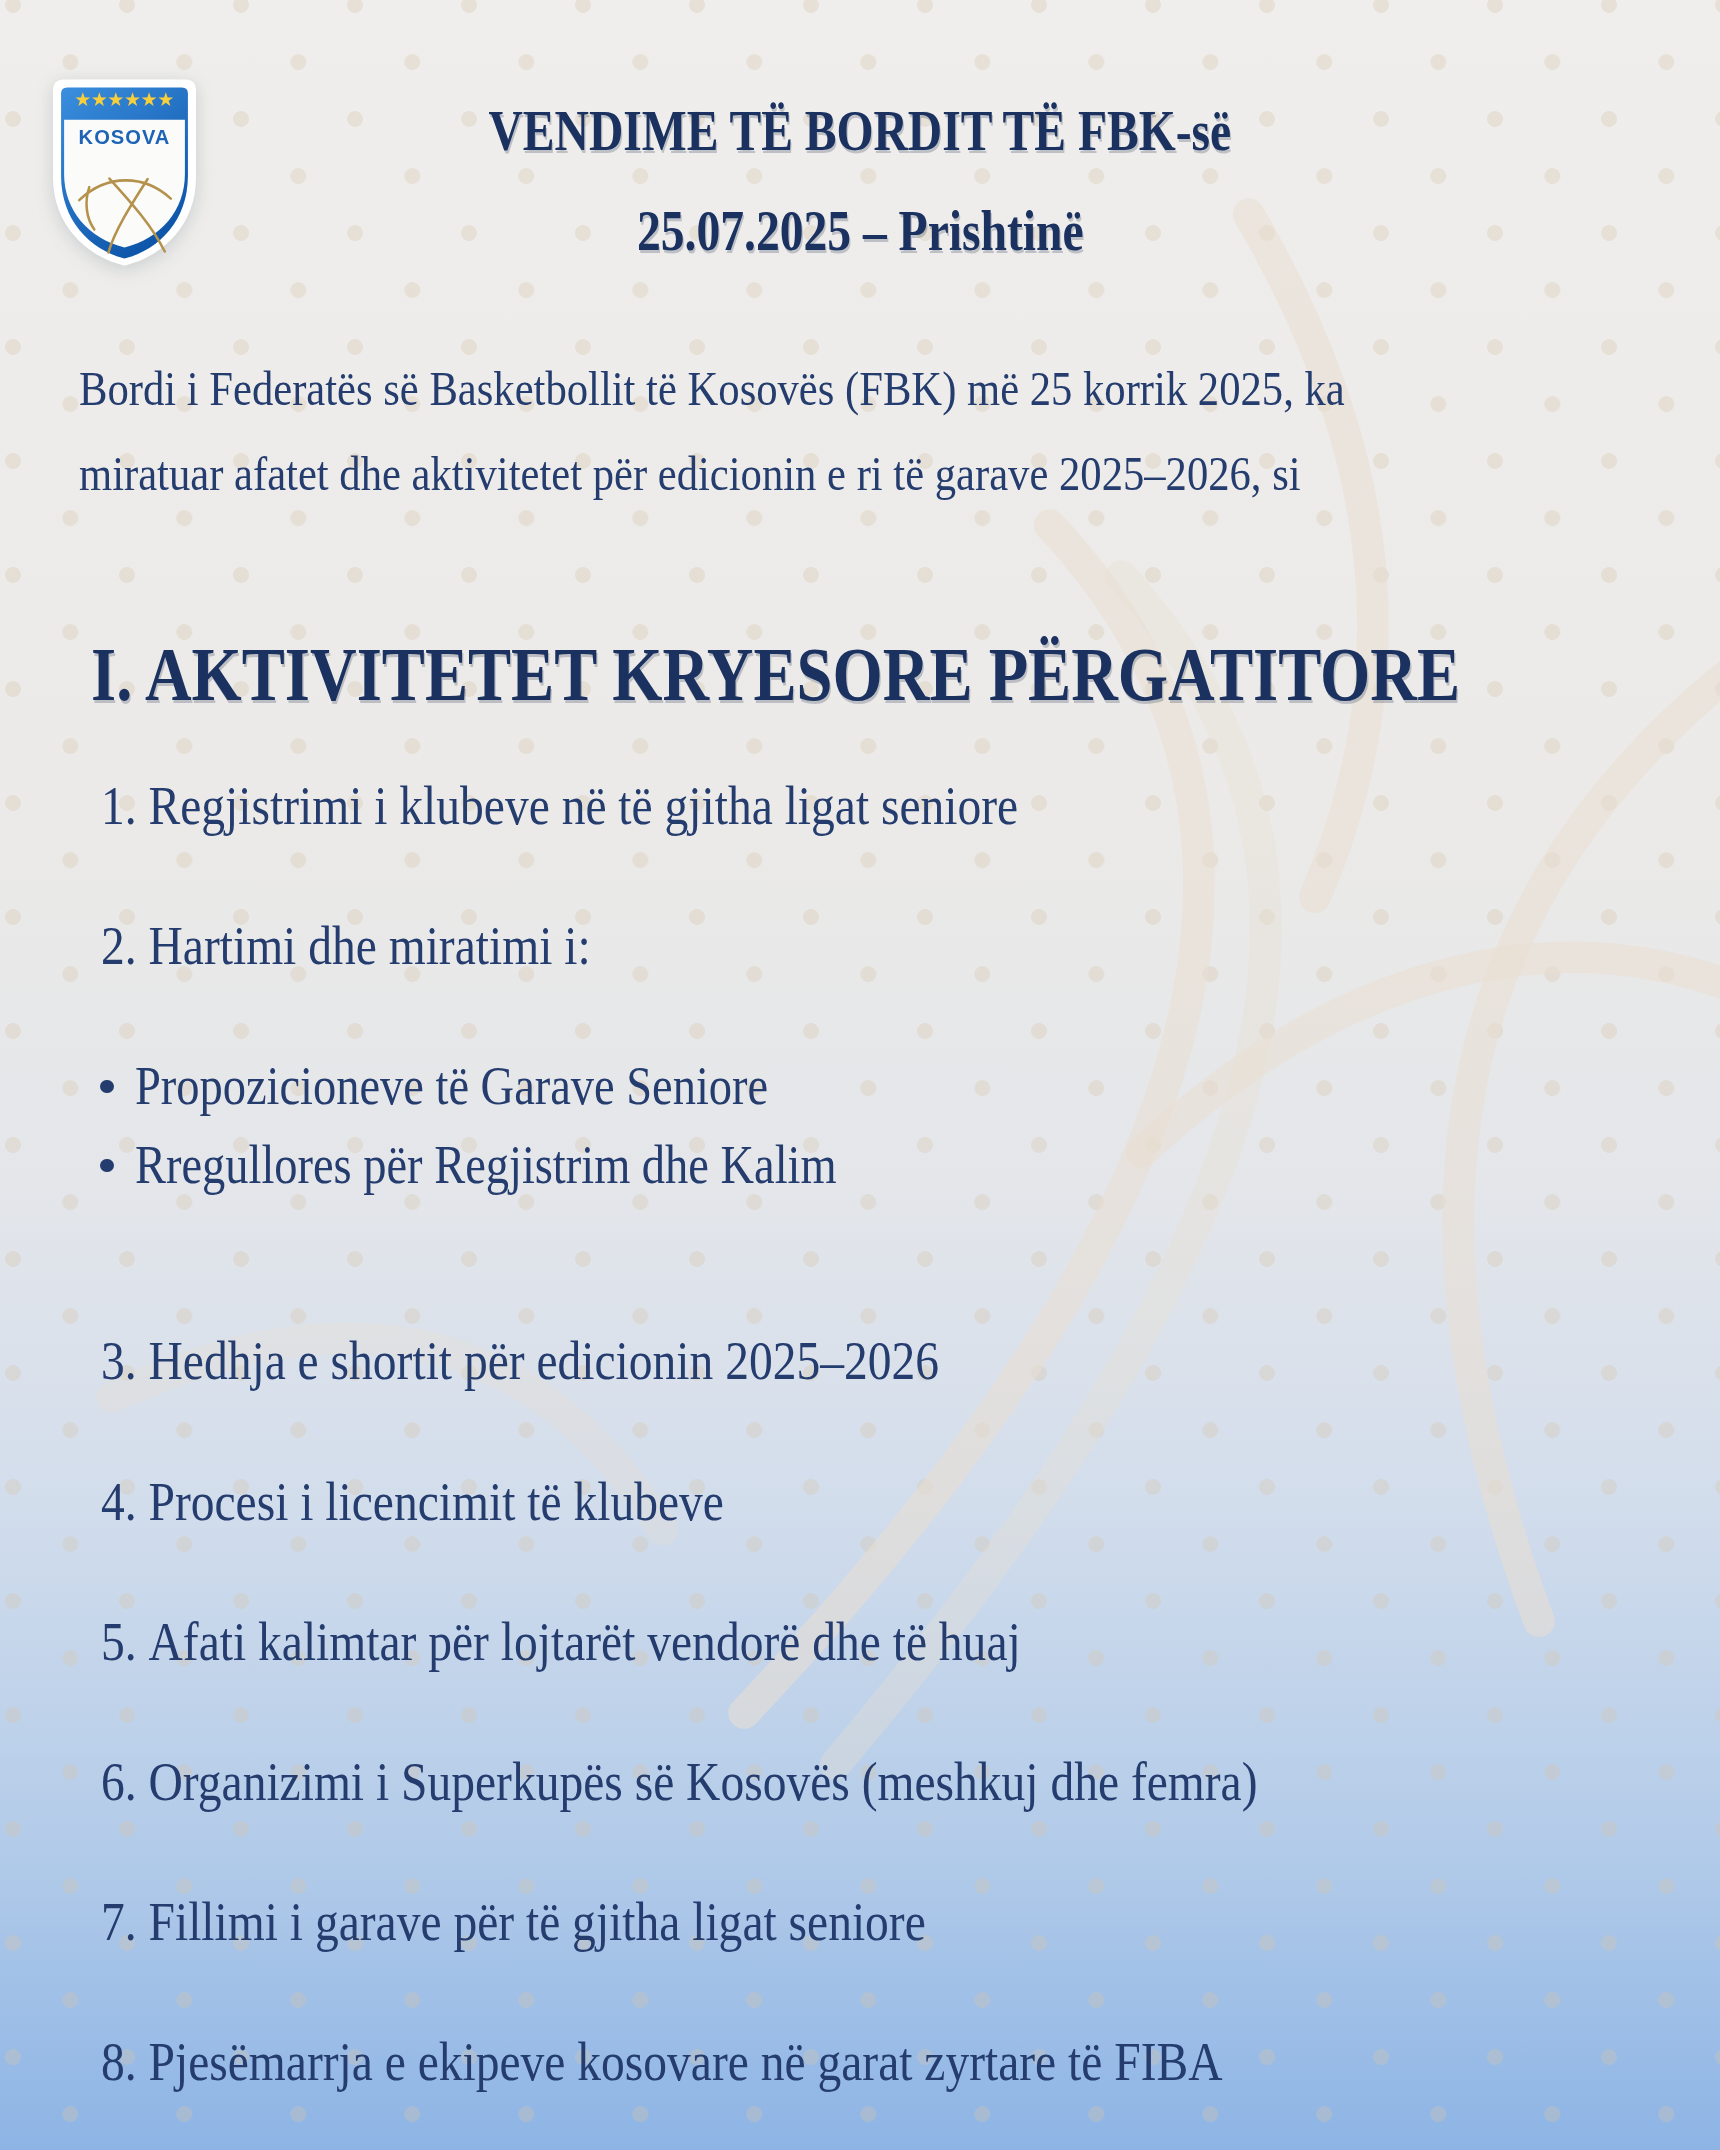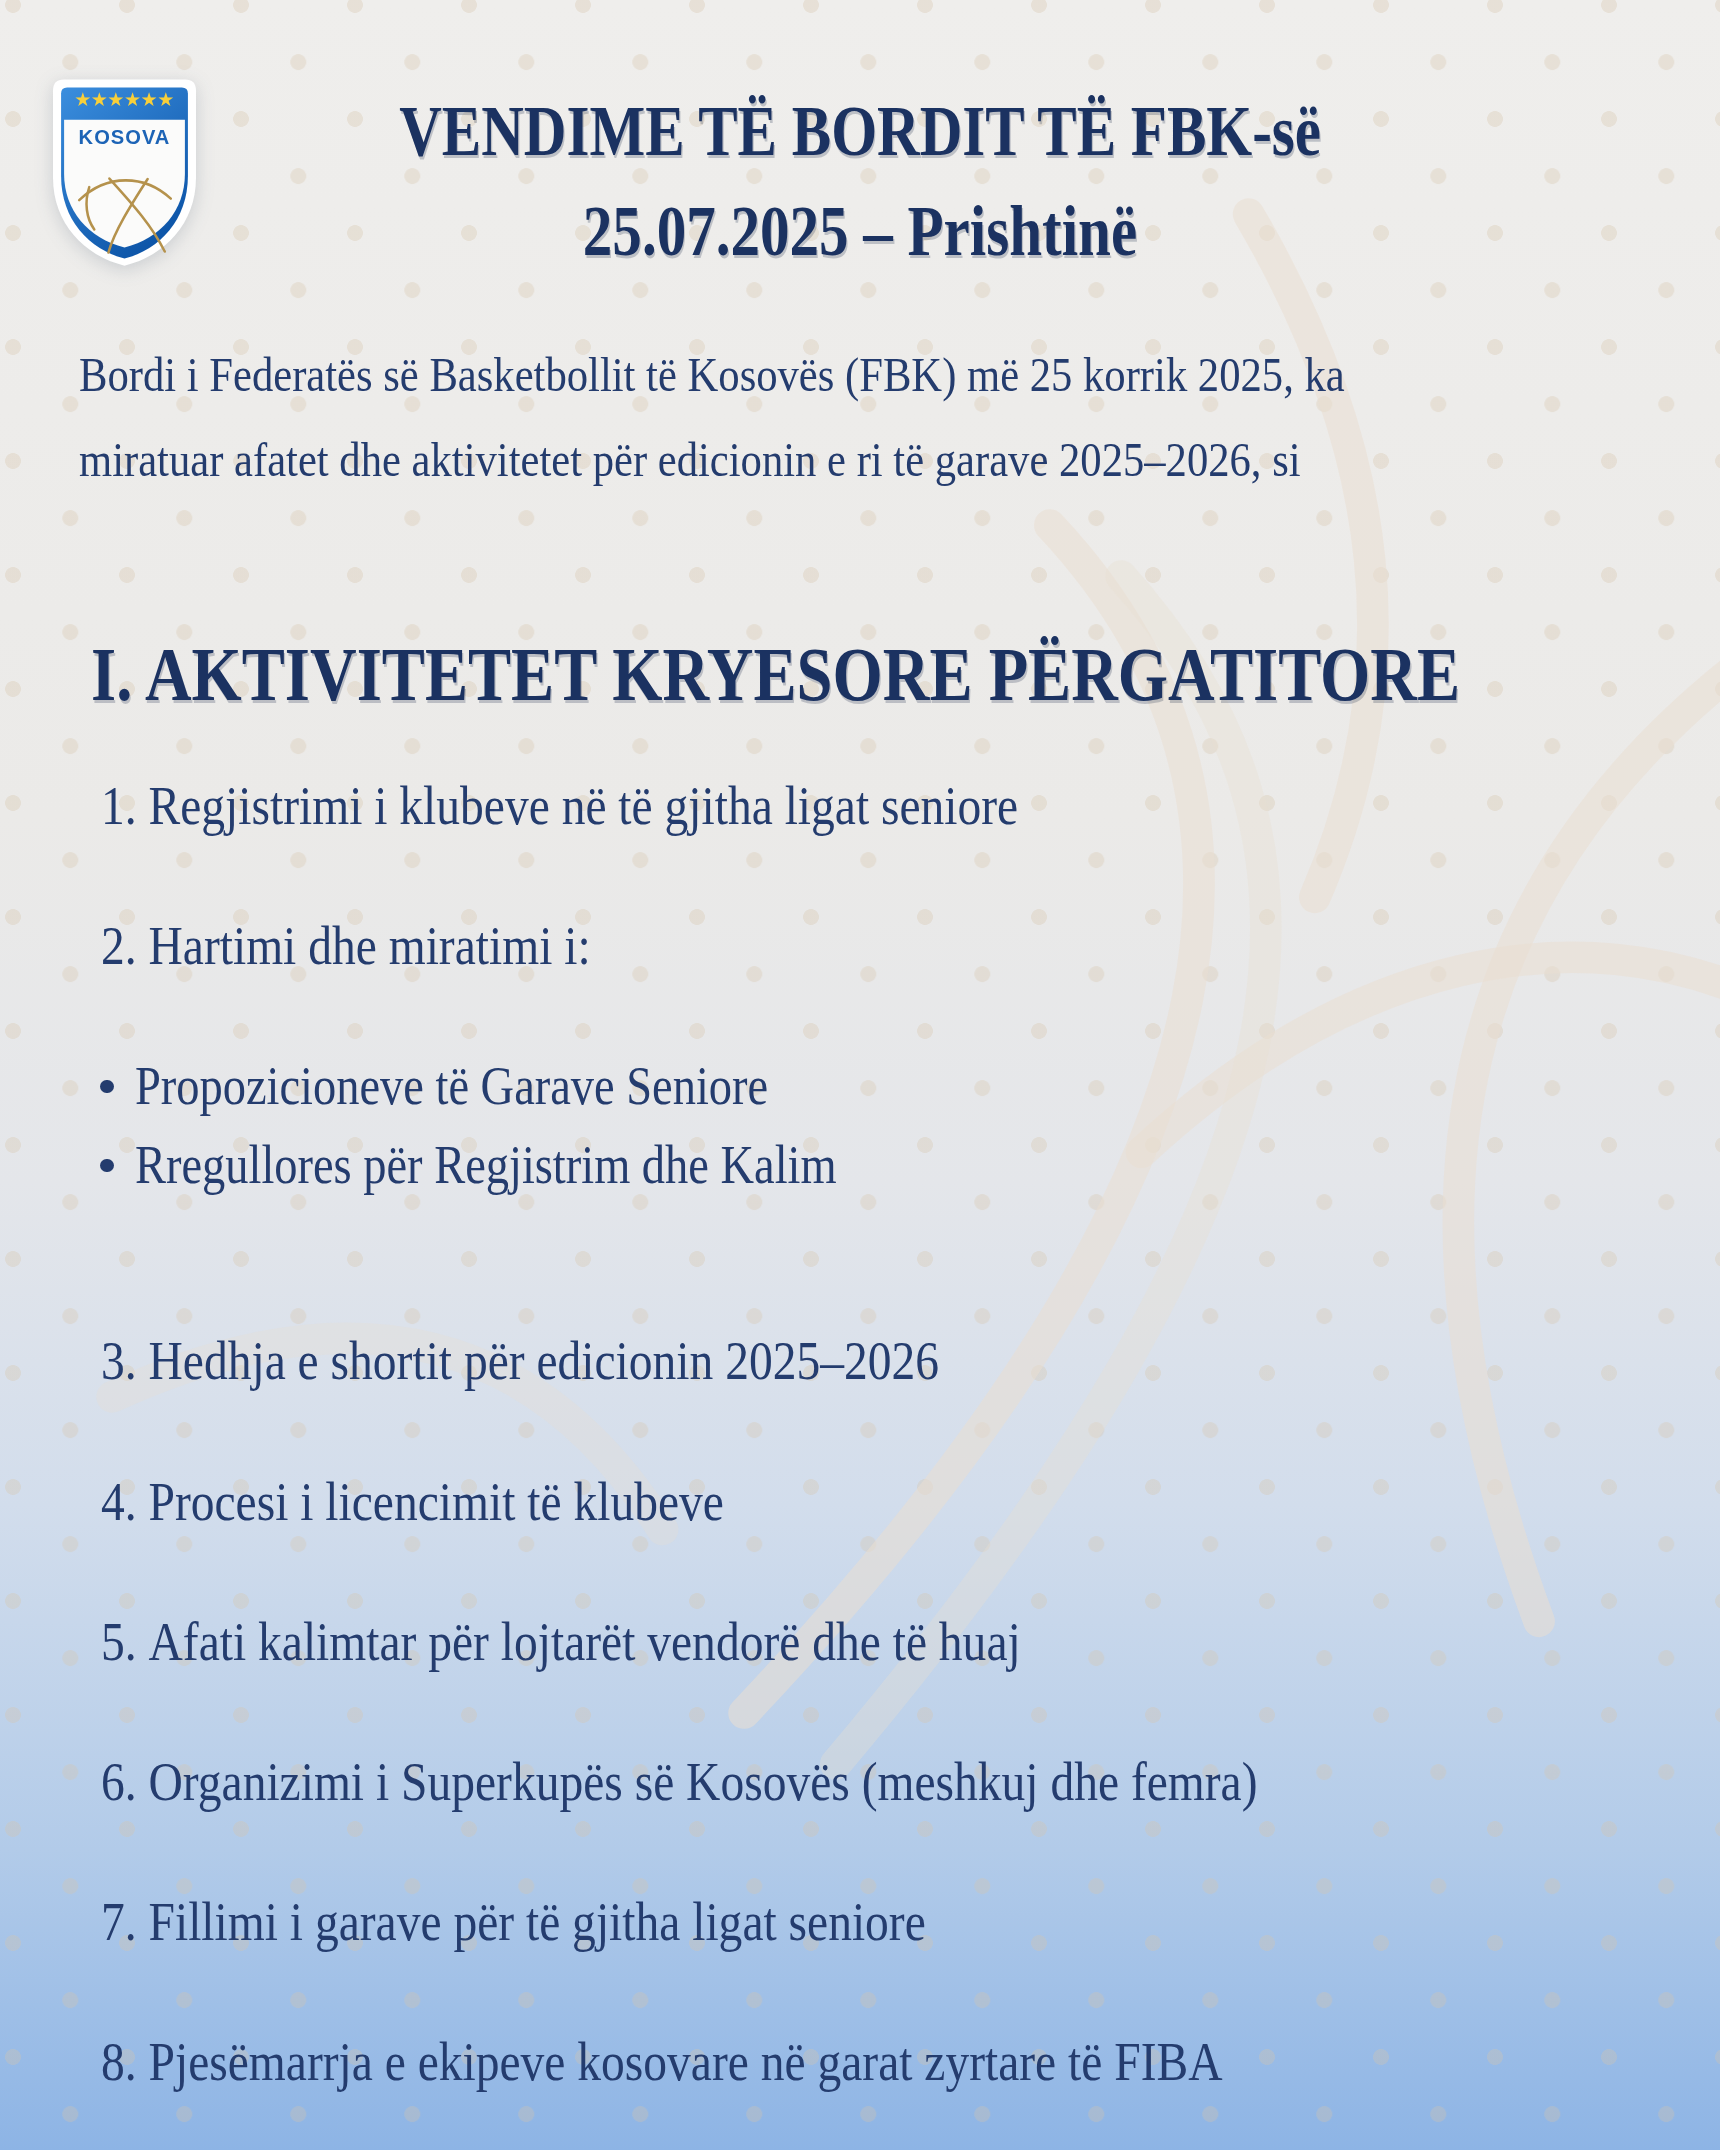--- a/index.html
+++ b/index.html
@@ -20,23 +20,23 @@
   }
   .motif{position:absolute;left:0;top:0;width:100%;height:100%;pointer-events:none;}
   
   .cx{display:inline-block;white-space:nowrap;transform:scaleX(0.86);transform-origin:0 50%;}
   .cxc{display:inline-block;white-space:nowrap;transform:scaleX(0.82);transform-origin:50% 50%;}
 
   .logo{position:absolute;left:49px;top:75px;width:151px;height:192px;filter:drop-shadow(0 4.1px 9.2px rgba(40,60,90,0.18));}
   .logo svg{width:100%;height:100%;display:block;}
 
   .title{position:absolute;left:0;right:0;top:81px;text-align:center;
-    font-weight:bold;font-size:72px;line-height:100px;color:#1b3261;
+    font-weight:bold;font-size:58px;line-height:100px;color:#1b3261;
     text-shadow:1.5px 2.5px 0 rgba(18,30,62,0.22);}
-  .intro{position:absolute;left:79px;top:332px;font-size:49px;line-height:85px;color:#243c6e;}
+  .intro{position:absolute;left:79px;top:346px;font-size:49px;line-height:85px;color:#243c6e;}
   .intro .cx{transform:scaleX(0.87);}
   .heading{position:absolute;left:91px;top:631px;font-weight:bold;font-size:76px;color:#1b3261;
     text-shadow:1.5px 2.5px 0 rgba(18,30,62,0.22);}
   .heading .cx{transform:scaleX(0.85);}
 
   .row{position:absolute;left:79px;font-size:54px;line-height:71px;color:#243c6e;margin-left:22px;}
   .row .cx{transform:scaleX(0.88);}
   .num{display:inline;}
   .bullet-row{position:absolute;left:100px;font-size:54px;line-height:71px;color:#243c6e;display:flex;align-items:center;}
   .bullet-dot{width:13.8px;height:13.8px;border-radius:50%;background:#243c6e;margin-right:21.4px;flex:0 0 auto;}

